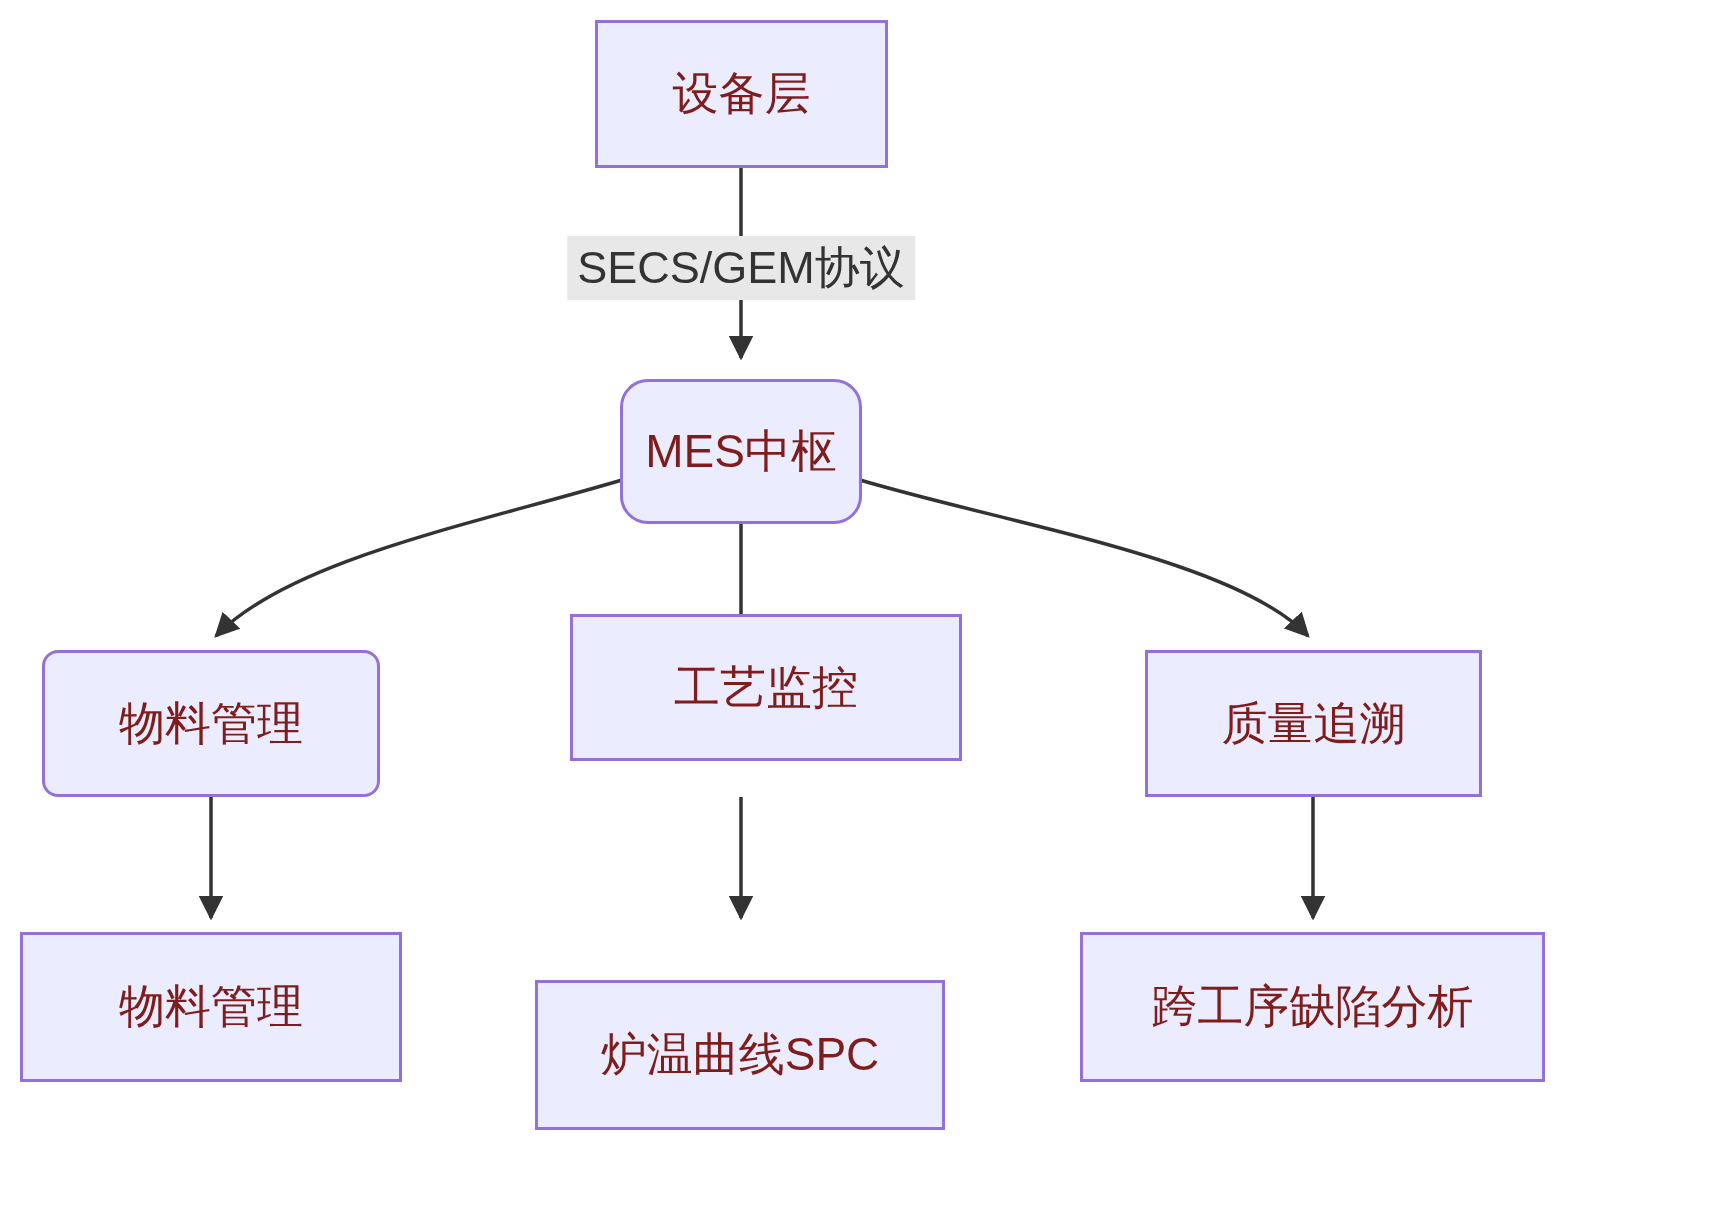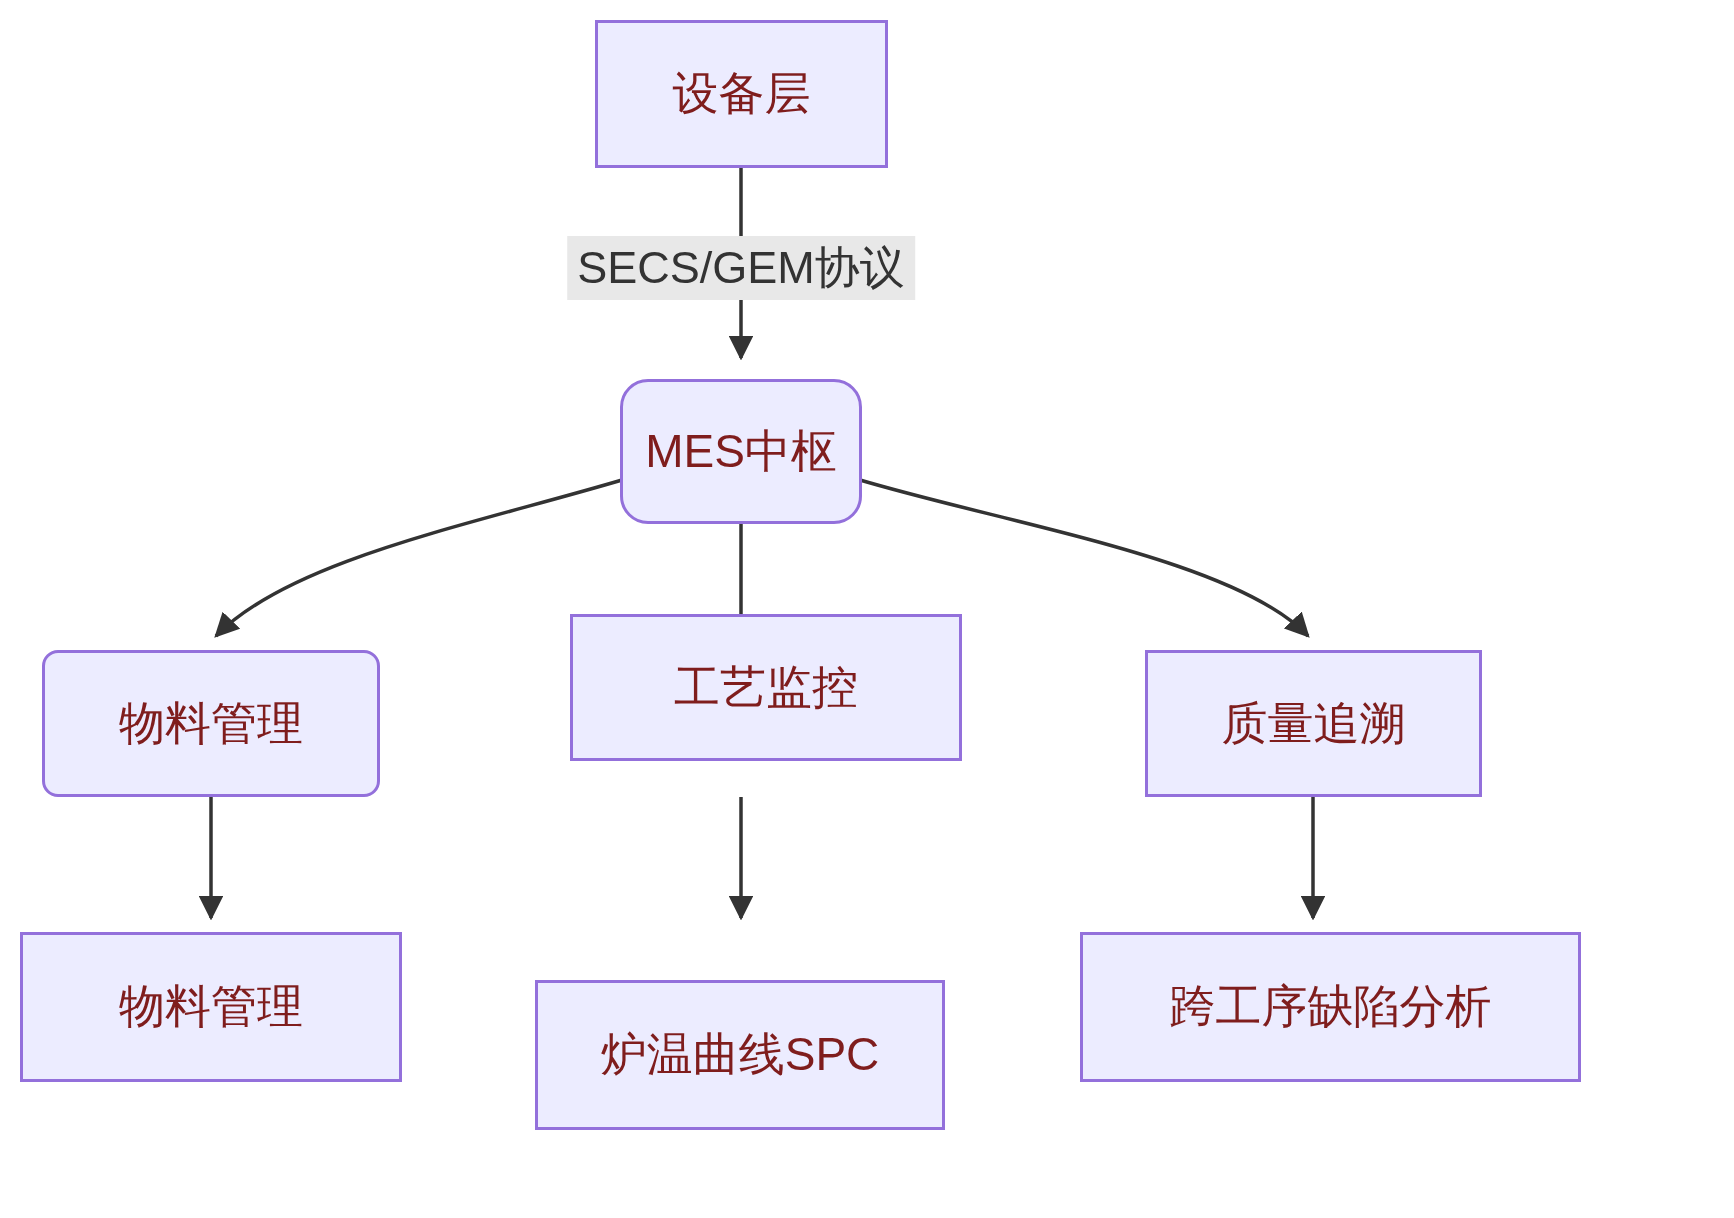--- a/index.html
+++ b/index.html
@@ -49,21 +49,21 @@
   .node.rounded {
     border-radius: 28px;
   }
   #node-equipment   { left: 595px;  top: 20px;  width: 293px; height: 148px; }
   #node-mes         { left: 620px;  top: 379px; width: 242px; height: 145px; }
   #node-material    { left: 42px;   top: 650px; width: 338px; height: 147px; border-radius: 16px; }
   #node-process     { left: 570px;  top: 614px; width: 392px; height: 147px; }
   #node-quality     { left: 1145px; top: 650px; width: 337px; height: 147px; }
   #node-errorproof  { left: 20px;   top: 932px; width: 382px; height: 150px; }
   #node-spc         { left: 535px;  top: 932px; width: 410px; height: 150px; margin-top: 48px; }
-  #node-defect      { left: 1080px; top: 932px; width: 501px; height: 150px; }
+  #node-defect      { left: 1080px; top: 932px; width: 465px; height: 150px; }
   .edge-label {
     position: absolute;
     left: 741px;
     top: 236px;
     transform: translateX(-50%);
     background: #E8E8E8;
     padding: 4px 10px;
     font-size: 45px;
     line-height: 1.25;
     color: #333333;

